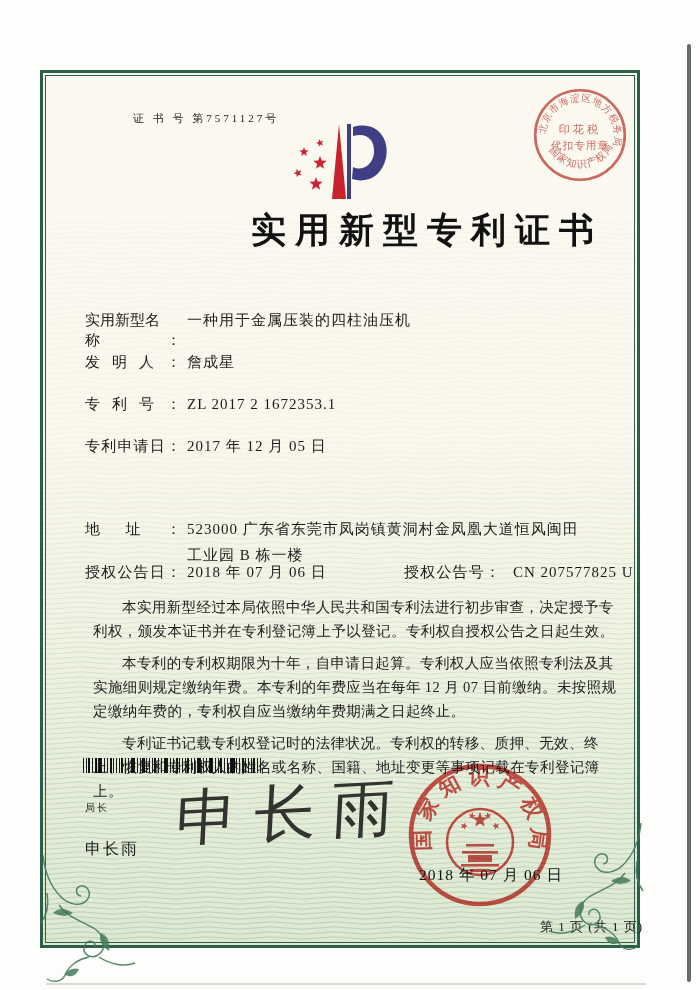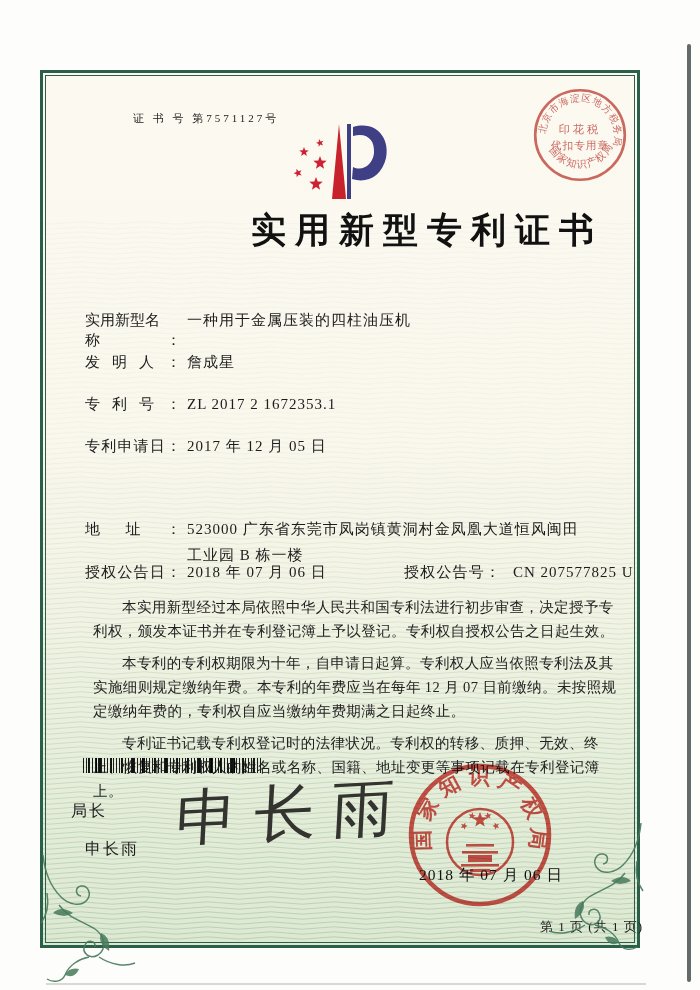--- a/index.html
+++ b/index.html
@@ -32,21 +32,21 @@
   
   .body-text{position:absolute;left:42px;top:514px;width:540px;font-size:14.5px;line-height:24px;letter-spacing:.4px;color:#222;}
   .body-text p{margin:8px;text-indent:2em;}
 
   
   .barcode{position:absolute;left:40px;top:685px;width:178px;height:15px;
     background-image:
       repeating-linear-gradient(90deg,#1a1a1a 0 1.4px,transparent 1.4px 3px),
       repeating-linear-gradient(90deg,transparent 0 5px,#111 5px 7.2px,transparent 7.2px 11px),
       repeating-linear-gradient(90deg,transparent 0 13px,#000 13px 14.4px,transparent 14.4px 23px);}
-  .director-title{position:absolute;left:28px;top:728px;font-size:16px;letter-spacing:2px;}
+  .director-title{position:absolute;left:42px;top:728px;font-size:10px;letter-spacing:2px;}
   .director-name{position:absolute;left:42px;top:766px;font-size:16px;letter-spacing:2px;}
   .signature{position:absolute;left:133px;top:698px;font-size:62px;color:#33332f;letter-spacing:16px;
              transform:rotate(-3deg) skewX(-6deg);white-space:nowrap;}
   .seal{position:absolute;left:352px;top:677px;width:170px;height:170px;opacity:.85;mix-blend-mode:multiply;}
   .seal-date{position:absolute;left:376px;top:792px;font-size:15.5px;letter-spacing:1px;color:#111;z-index:6;}
   .footer-page{position:absolute;left:0;top:845px;width:600px;text-align:right;font-size:13px;letter-spacing:1px;}
   .corner-ornament{position:absolute;width:100px;height:132px;z-index:3;}
   .corner-right{left:504px;top:748px;}
   .corner-left{left:-6px;top:780px;transform:scaleX(-1);}
 </style>

